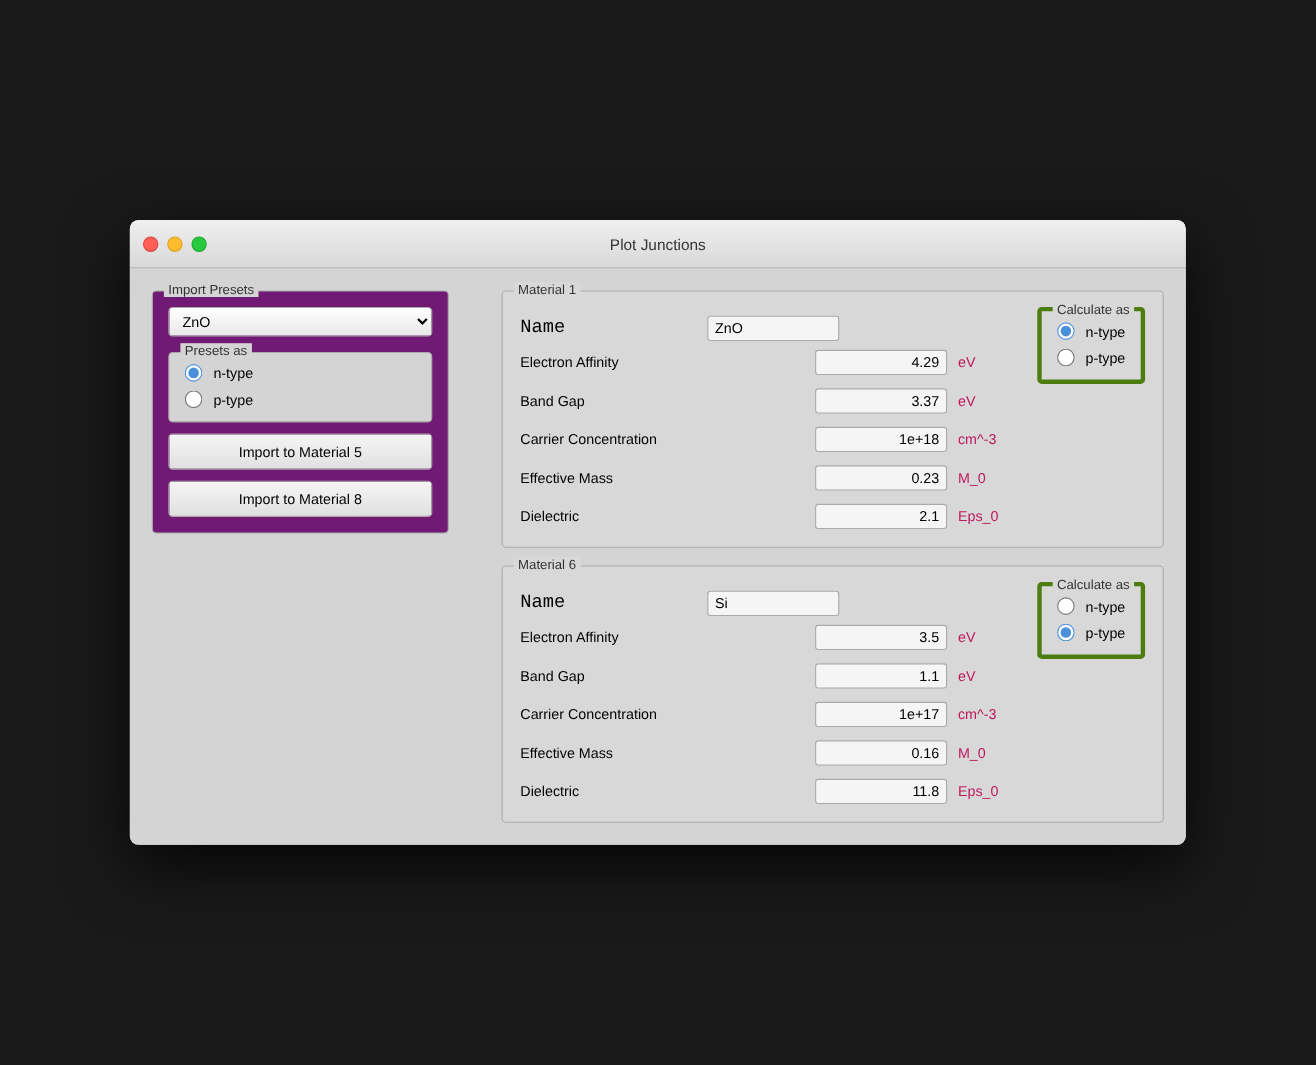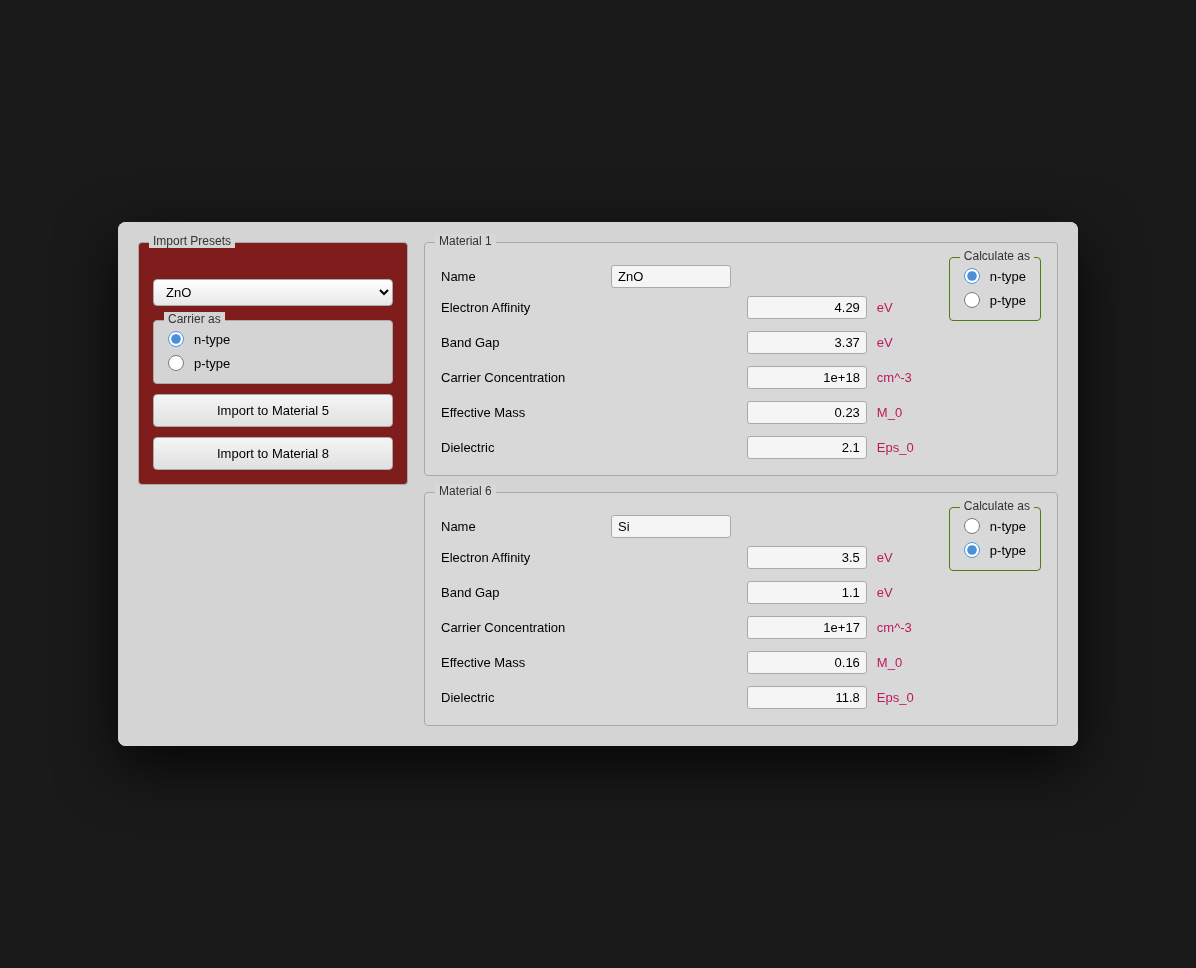--- a/index.html
+++ b/index.html
@@ -64,40 +64,41 @@
     }
     .right-panel {
       flex: 1;
       display: flex;
       flex-direction: column;
       gap: 16px;
     }
     .group-box {
       border: 1px solid #aaa;
       border-radius: 4px;
-      padding: 28px 14px 14px;
-      position: relative;
-      background: #7f1d1d;
+      padding: 6px 14px 14px;
+      position: relative;
+      background: #701a75;
       margin-bottom: 12px;
     }
     .group-box-title {
       position: absolute;
       top: -9px;
       left: 10px;
       background: #d4d4d4;
       padding: 0 4px;
       font-size: 12px;
       color: #333;
     }
     .material-box {
       border: 1px solid #aaa;
       border-radius: 4px;
       padding: 14px 16px 16px;
       position: relative;
       background: #d8d8d8;
+      margin-left: 32px;
     }
     .material-box-title {
       position: absolute;
       top: -9px;
       left: 10px;
       background: #d8d8d8;
       padding: 0 4px;
       font-size: 12px;
       color: #333;
     }
@@ -173,21 +174,21 @@
       border-radius: 3px;
       background: #f5f5f5;
       text-align: right;
     }
     .field-unit {
       font-size: 13px;
       color: #be185d;
       width: 50px;
     }
     .calc-as-box {
-      border: 1px solid #4d7c0f;
+      border: 4px solid #4d7c0f;
       border-radius: 4px;
       padding: 10px 14px 12px;
       position: relative;
       background: #d8d8d8;
       margin-left: 10px;
       align-self: flex-start;
     }
     .calc-as-title {
       position: absolute;
       top: -9px;
@@ -218,50 +219,58 @@
       background: linear-gradient(to bottom, #f5f5f5, #e0e0e0);
       cursor: pointer;
     }
     .name-row {
       display: flex;
       align-items: center;
       gap: 10px;
       margin-top: 8px;
       margin-bottom: 4px;
     }
-    .name-label { font-size: 13px; width: 160px; }
+    .name-label { font-size: 17px; width: 160px; font-family: Liberation Mono, monospace; }
     .name-input {
       width: 120px;
       padding: 3px 6px;
       font-size: 13px;
       border: 1px solid #aaa;
       border-radius: 3px;
       background: #f5f5f5;
     }
   </style>
 </head>
 <body>
 
 <div class="window">
+  <div class="titlebar">
+    <div class="traffic-lights">
+      <div class="traffic-light close"></div>
+      <div class="traffic-light minimize"></div>
+      <div class="traffic-light maximize"></div>
+    </div>
+    <span class="titlebar-title">Plot Junctions</span>
+  </div>
   <div class="window-content">
     <div class="main-layout">
 
       <div class="left-panel">
         <div class="group-box">
           <span class="group-box-title">Import Presets</span>
           <select class="preset-dropdown">
             <option>ZnO</option>
             <option>Si</option>
             <option>GaAs</option>
             <option>GaN</option>
             <option>InP</option>
           </select>
 
           <div class="import-as-box">
-            <span class="import-as-title">Carrier as</span>
+            <span class="import-as-title">Presets as</span>
             <div class="radio-row">
               <input type="radio" name="import_as" value="n-type" checked="" style="">
               <span class="radio-label">n-type</span>
             </div>
             <div class="radio-row">
               <input type="radio" name="import_as" value="p-type" style="">
               <span class="radio-label">p-type</span>
             </div>
           </div>
 

